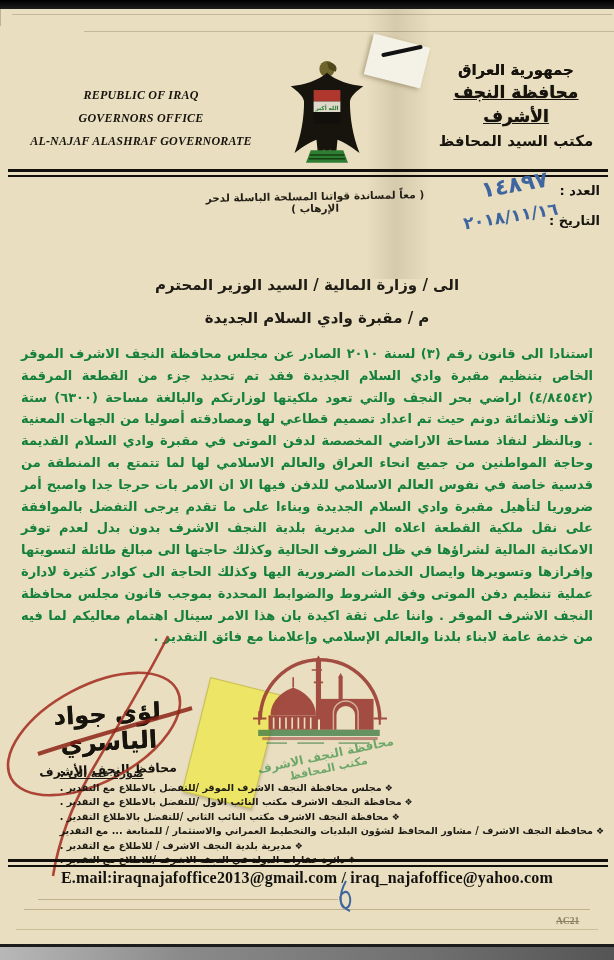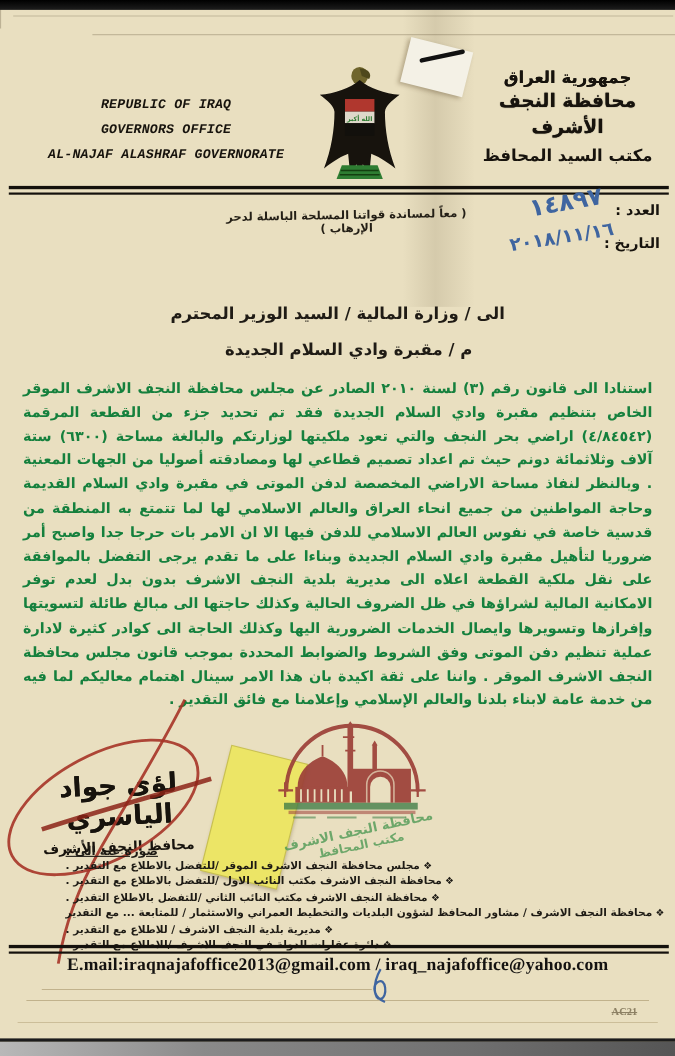--- a/index.html
+++ b/index.html
@@ -19,27 +19,27 @@
 
   .crease{position:absolute;left:366px;top:9px;width:66px;height:270px;
     background:linear-gradient(90deg,rgba(70,55,25,0) 0%,rgba(70,55,25,.12) 45%,rgba(70,55,25,0) 100%);}
 
   
   .tear-patch{position:absolute;left:368px;top:40px;width:58px;height:42px;background:#f4f1e6;
     transform:rotate(14deg);box-shadow:-2px 2px 4px rgba(80,60,30,.35);}
   .staple{position:absolute;left:381px;top:49px;width:42px;height:4px;background:#111;transform:rotate(-12deg);border-radius:2px;}
 
   
-  .lh-en{position:absolute;left:36px;top:84px;width:230px;text-align:center;
-    font-family:Liberation Mono, monospace;font-weight:bold;font-style:italic;
+  .lh-en{position:absolute;left:26px;top:84px;width:230px;text-align:center;
+    font-family:Liberation Serif, serif;font-weight:bold;font-style:italic;
     font-size:12px;line-height:23px;color:#17130d;letter-spacing:.2px;}
   .emblem{position:absolute;left:284px;top:56px;width:86px;height:112px;}
   .lh-ar{position:absolute;right:12px;top:60px;width:172px;text-align:center;color:#17130d;direction:rtl;}
   .lh-ar .c1{font-size:15px;font-weight:900;text-shadow:0 0 .6px #17130d;line-height:20px;}
-  .lh-ar .c2{font-size:17px;font-weight:900;text-shadow:0 0 .8px #17130d;line-height:24px;}
+  .lh-ar .c2{font-size:17px;font-weight:900;text-shadow:0 0 .8px #17130d;line-height:24px;text-decoration:underline;}
   .lh-ar .c3{font-size:15px;font-weight:700;line-height:22px;margin-top:2px;}
 
   .hrule{position:absolute;left:8px;width:600px;border-top:3px solid #14110c;border-bottom:2px solid #14110c;height:3px;}
   .rule-top{top:169px;}
   .rule-bottom{top:859px;z-index:4;}
 
   
   .meta{position:absolute;right:14px;top:180px;width:200px;direction:rtl;color:#17130d;}
   .meta .row{position:relative;height:30px;}
   .meta .lbl{font-size:13px;font-weight:900;text-align:right;}

